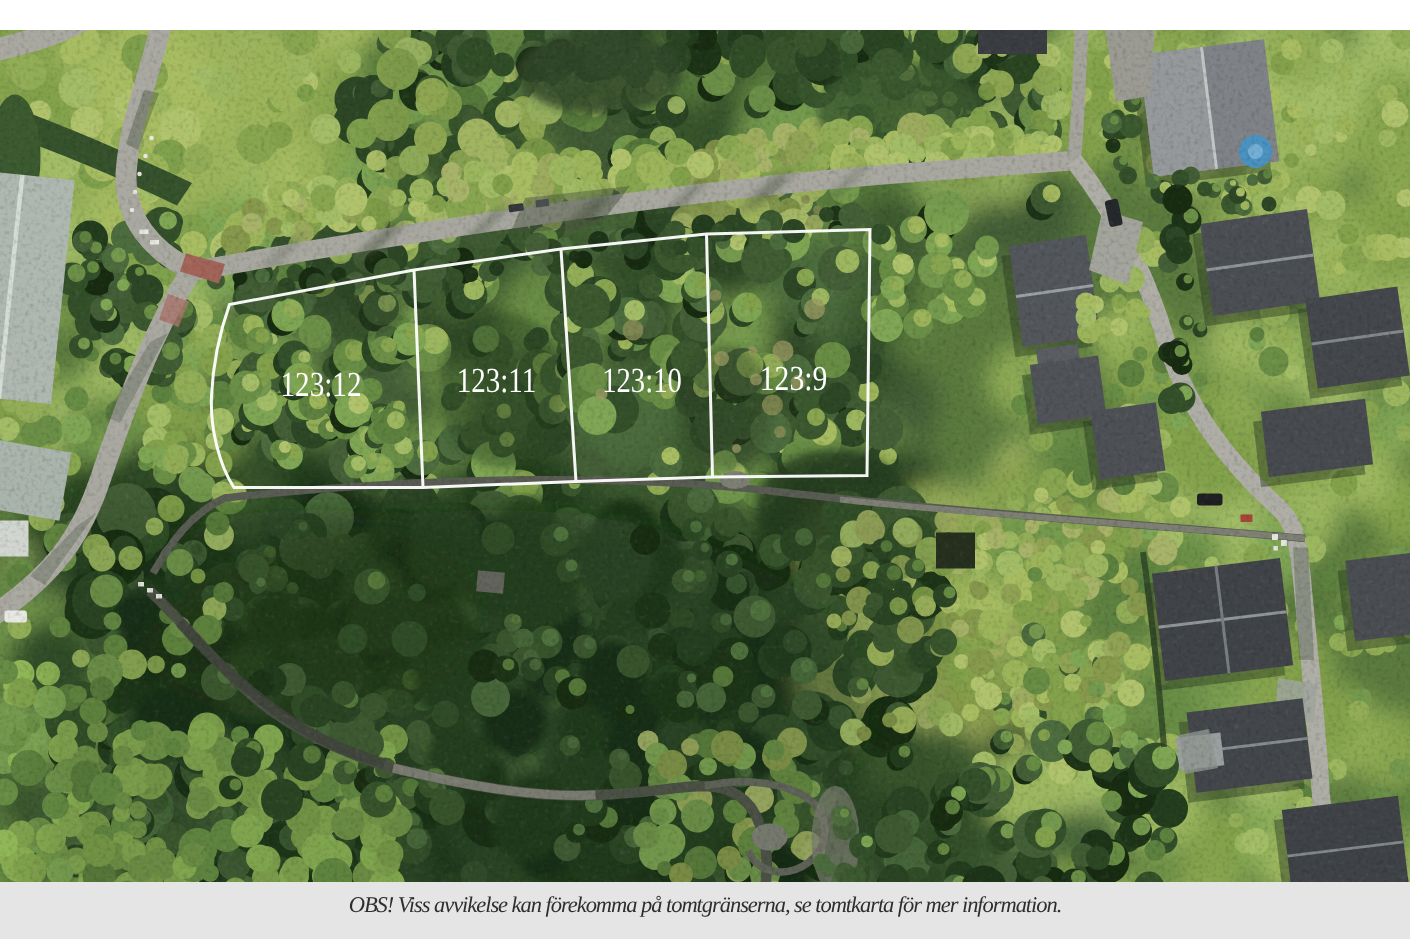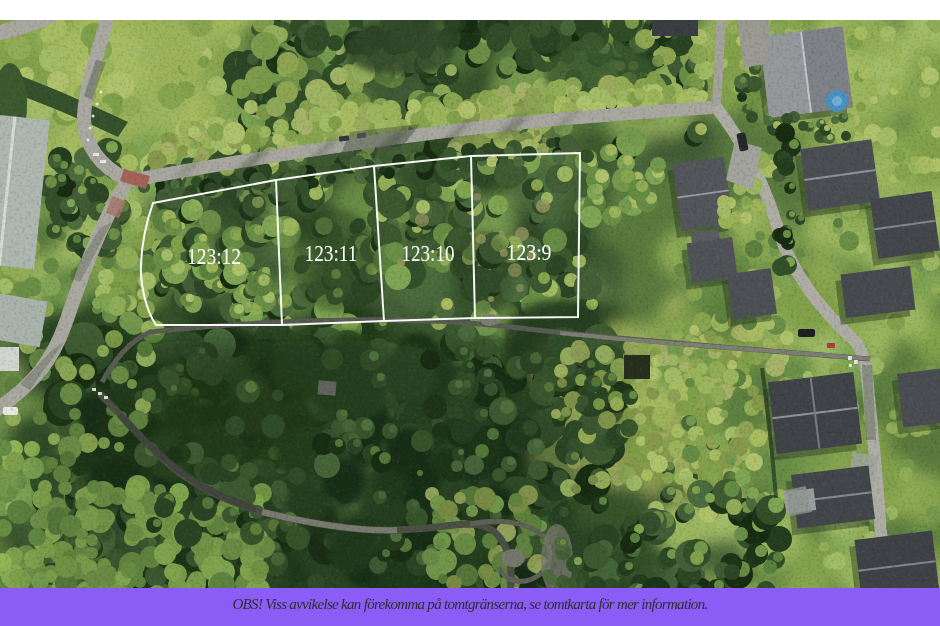--- a/index.html
+++ b/index.html
@@ -1,16 +1,16 @@
 <!DOCTYPE html>
 <html><head>
 <meta charset="utf-8">
 <style>
 html,body { margin:0; padding:0; background:#ffffff; width:940px; height:626px; overflow:hidden; }
-.caption { position:absolute; left:0; top:588px; width:940px; height:38px; background:#8b5cf6; text-align:center; }
+.caption { position:absolute; left:0; top:588px; width:940px; height:38px; background:#e5e5e5; text-align:center; }
 .caption span { font-family:"Liberation Serif", serif; font-style:italic; font-size:15px; letter-spacing:-0.7px; color:#2e2e2e; line-height:33px; }
 </style>
 </head>
 <body>
 
 <div style="position:absolute;left:0;top:0;width:940px;height:588px;margin-top:20px;">
 <svg width="940" height="588" viewBox="0 0 940 588" xmlns="http://www.w3.org/2000/svg">
 <defs>
 <filter id="b8" x="-30%" y="-30%" width="160%" height="160%">
           <feGaussianBlur stdDeviation="8"></feGaussianBlur>

